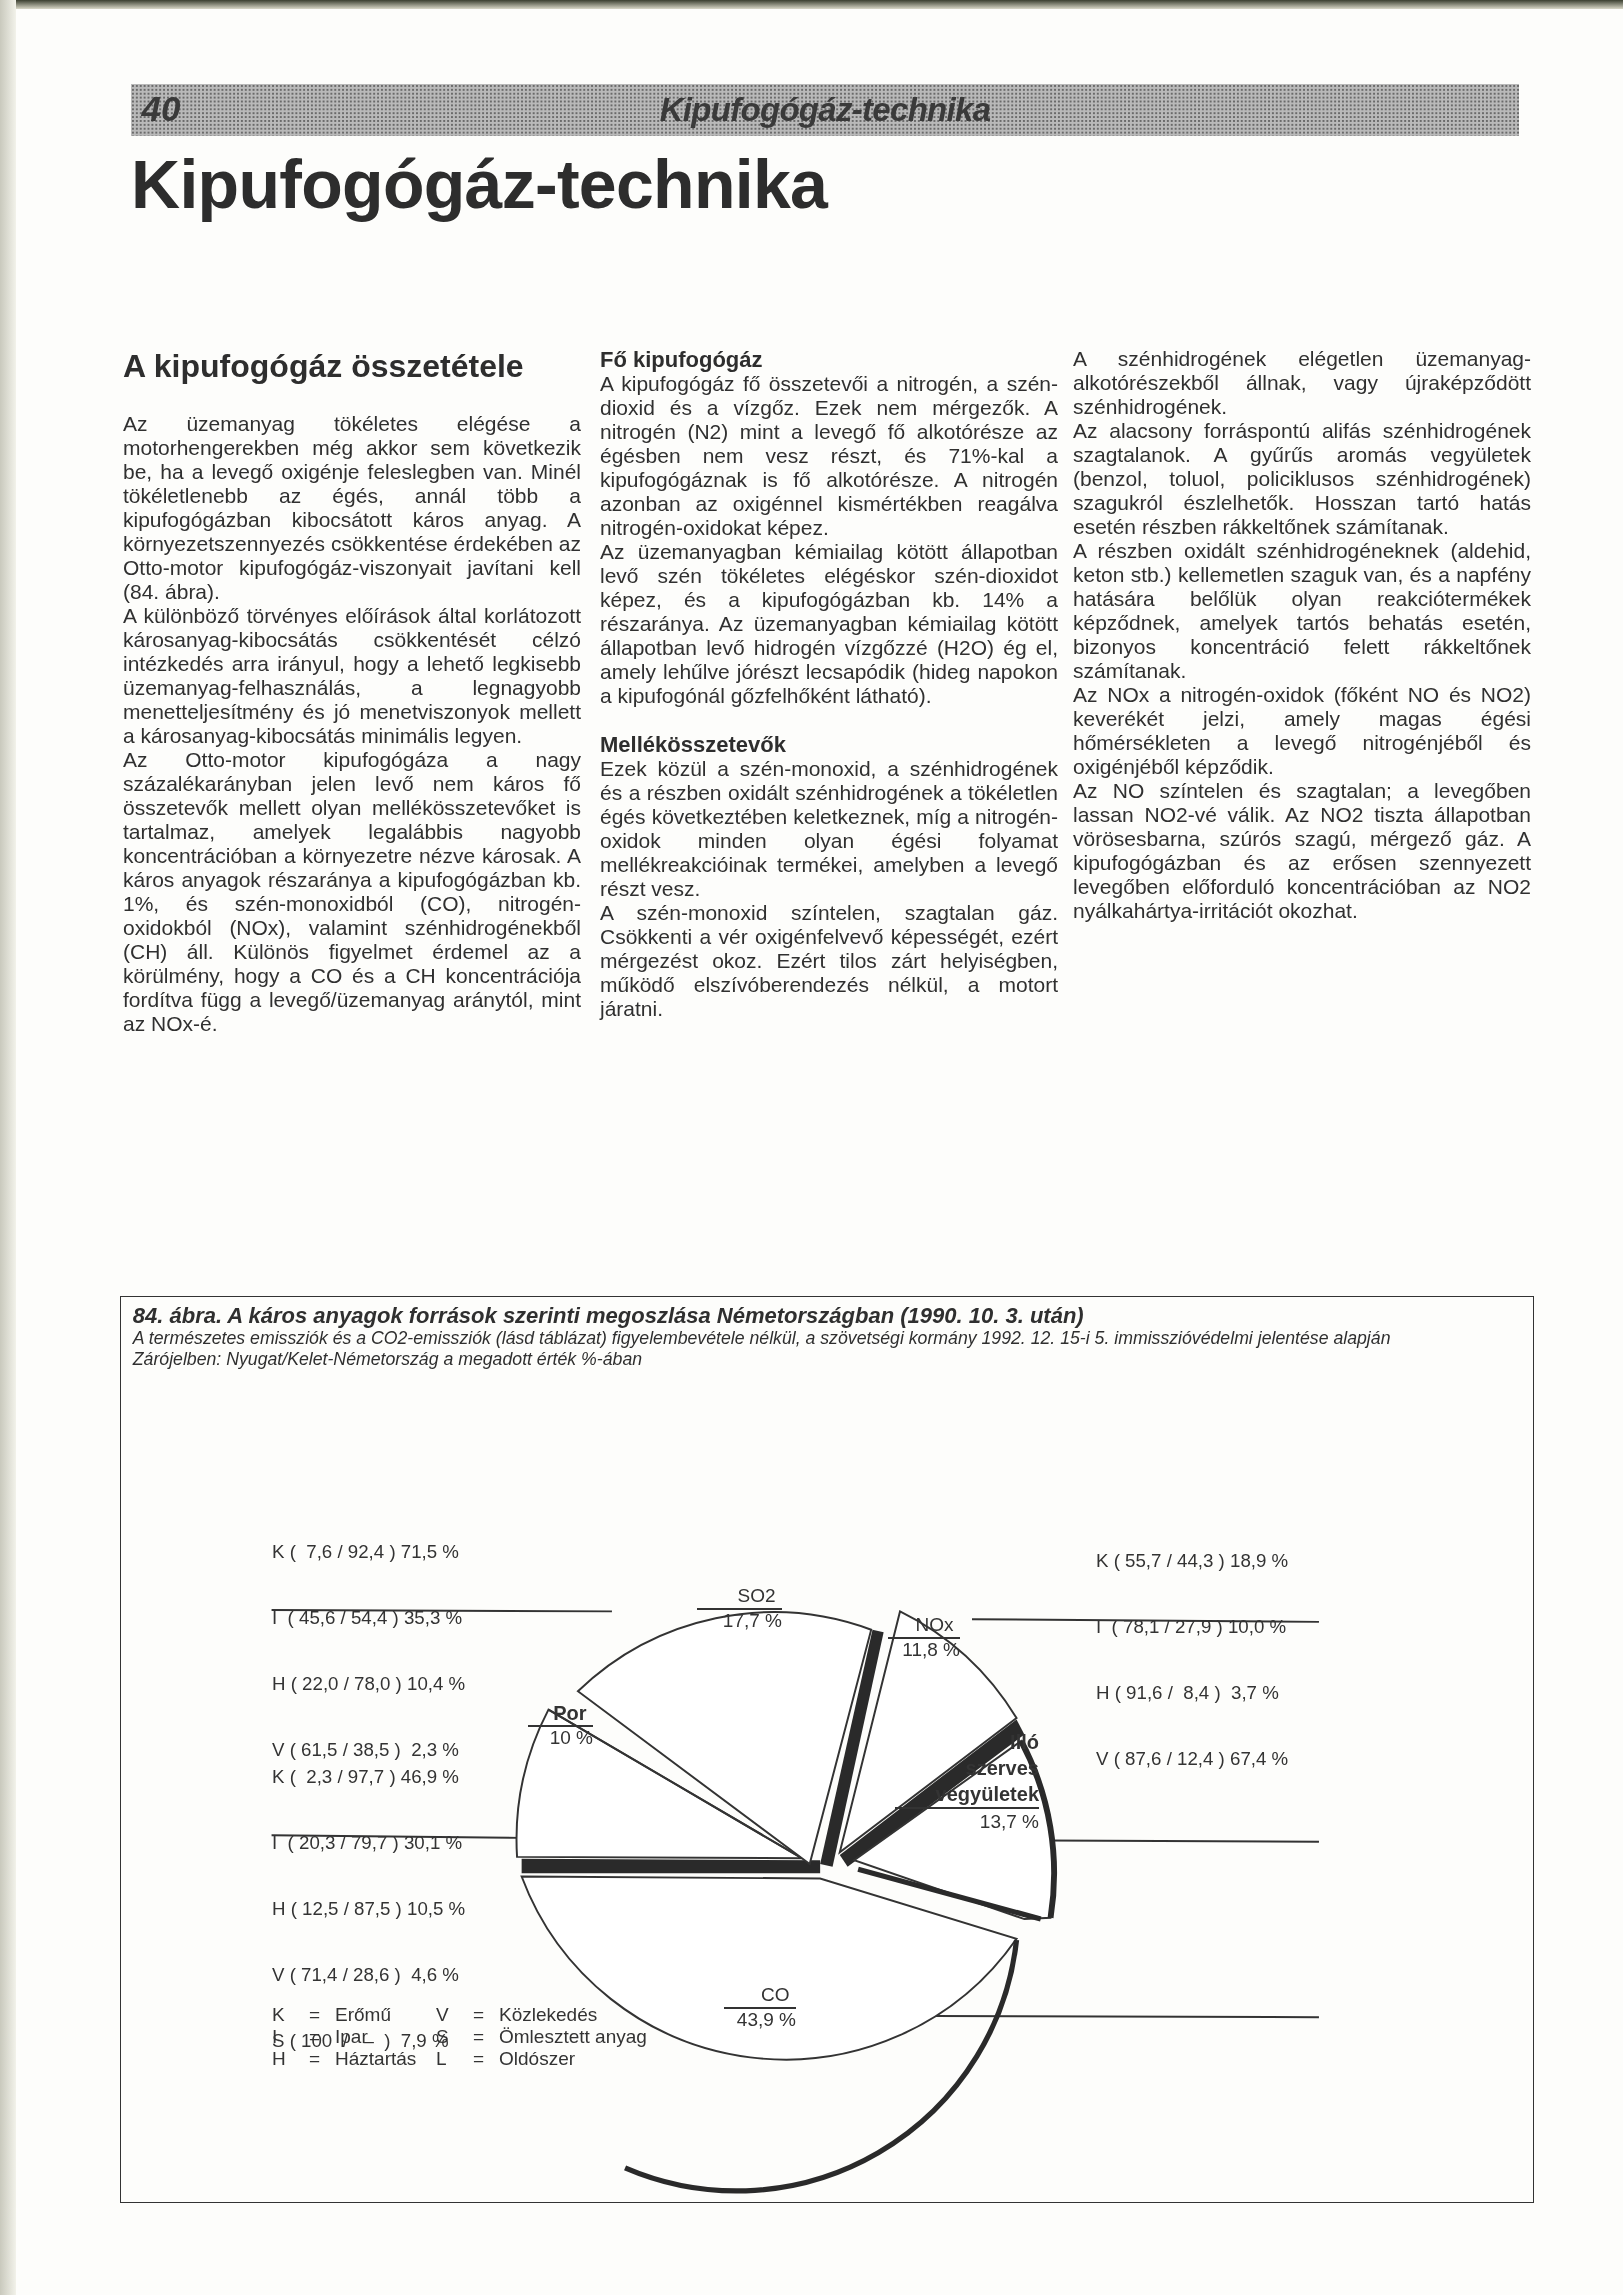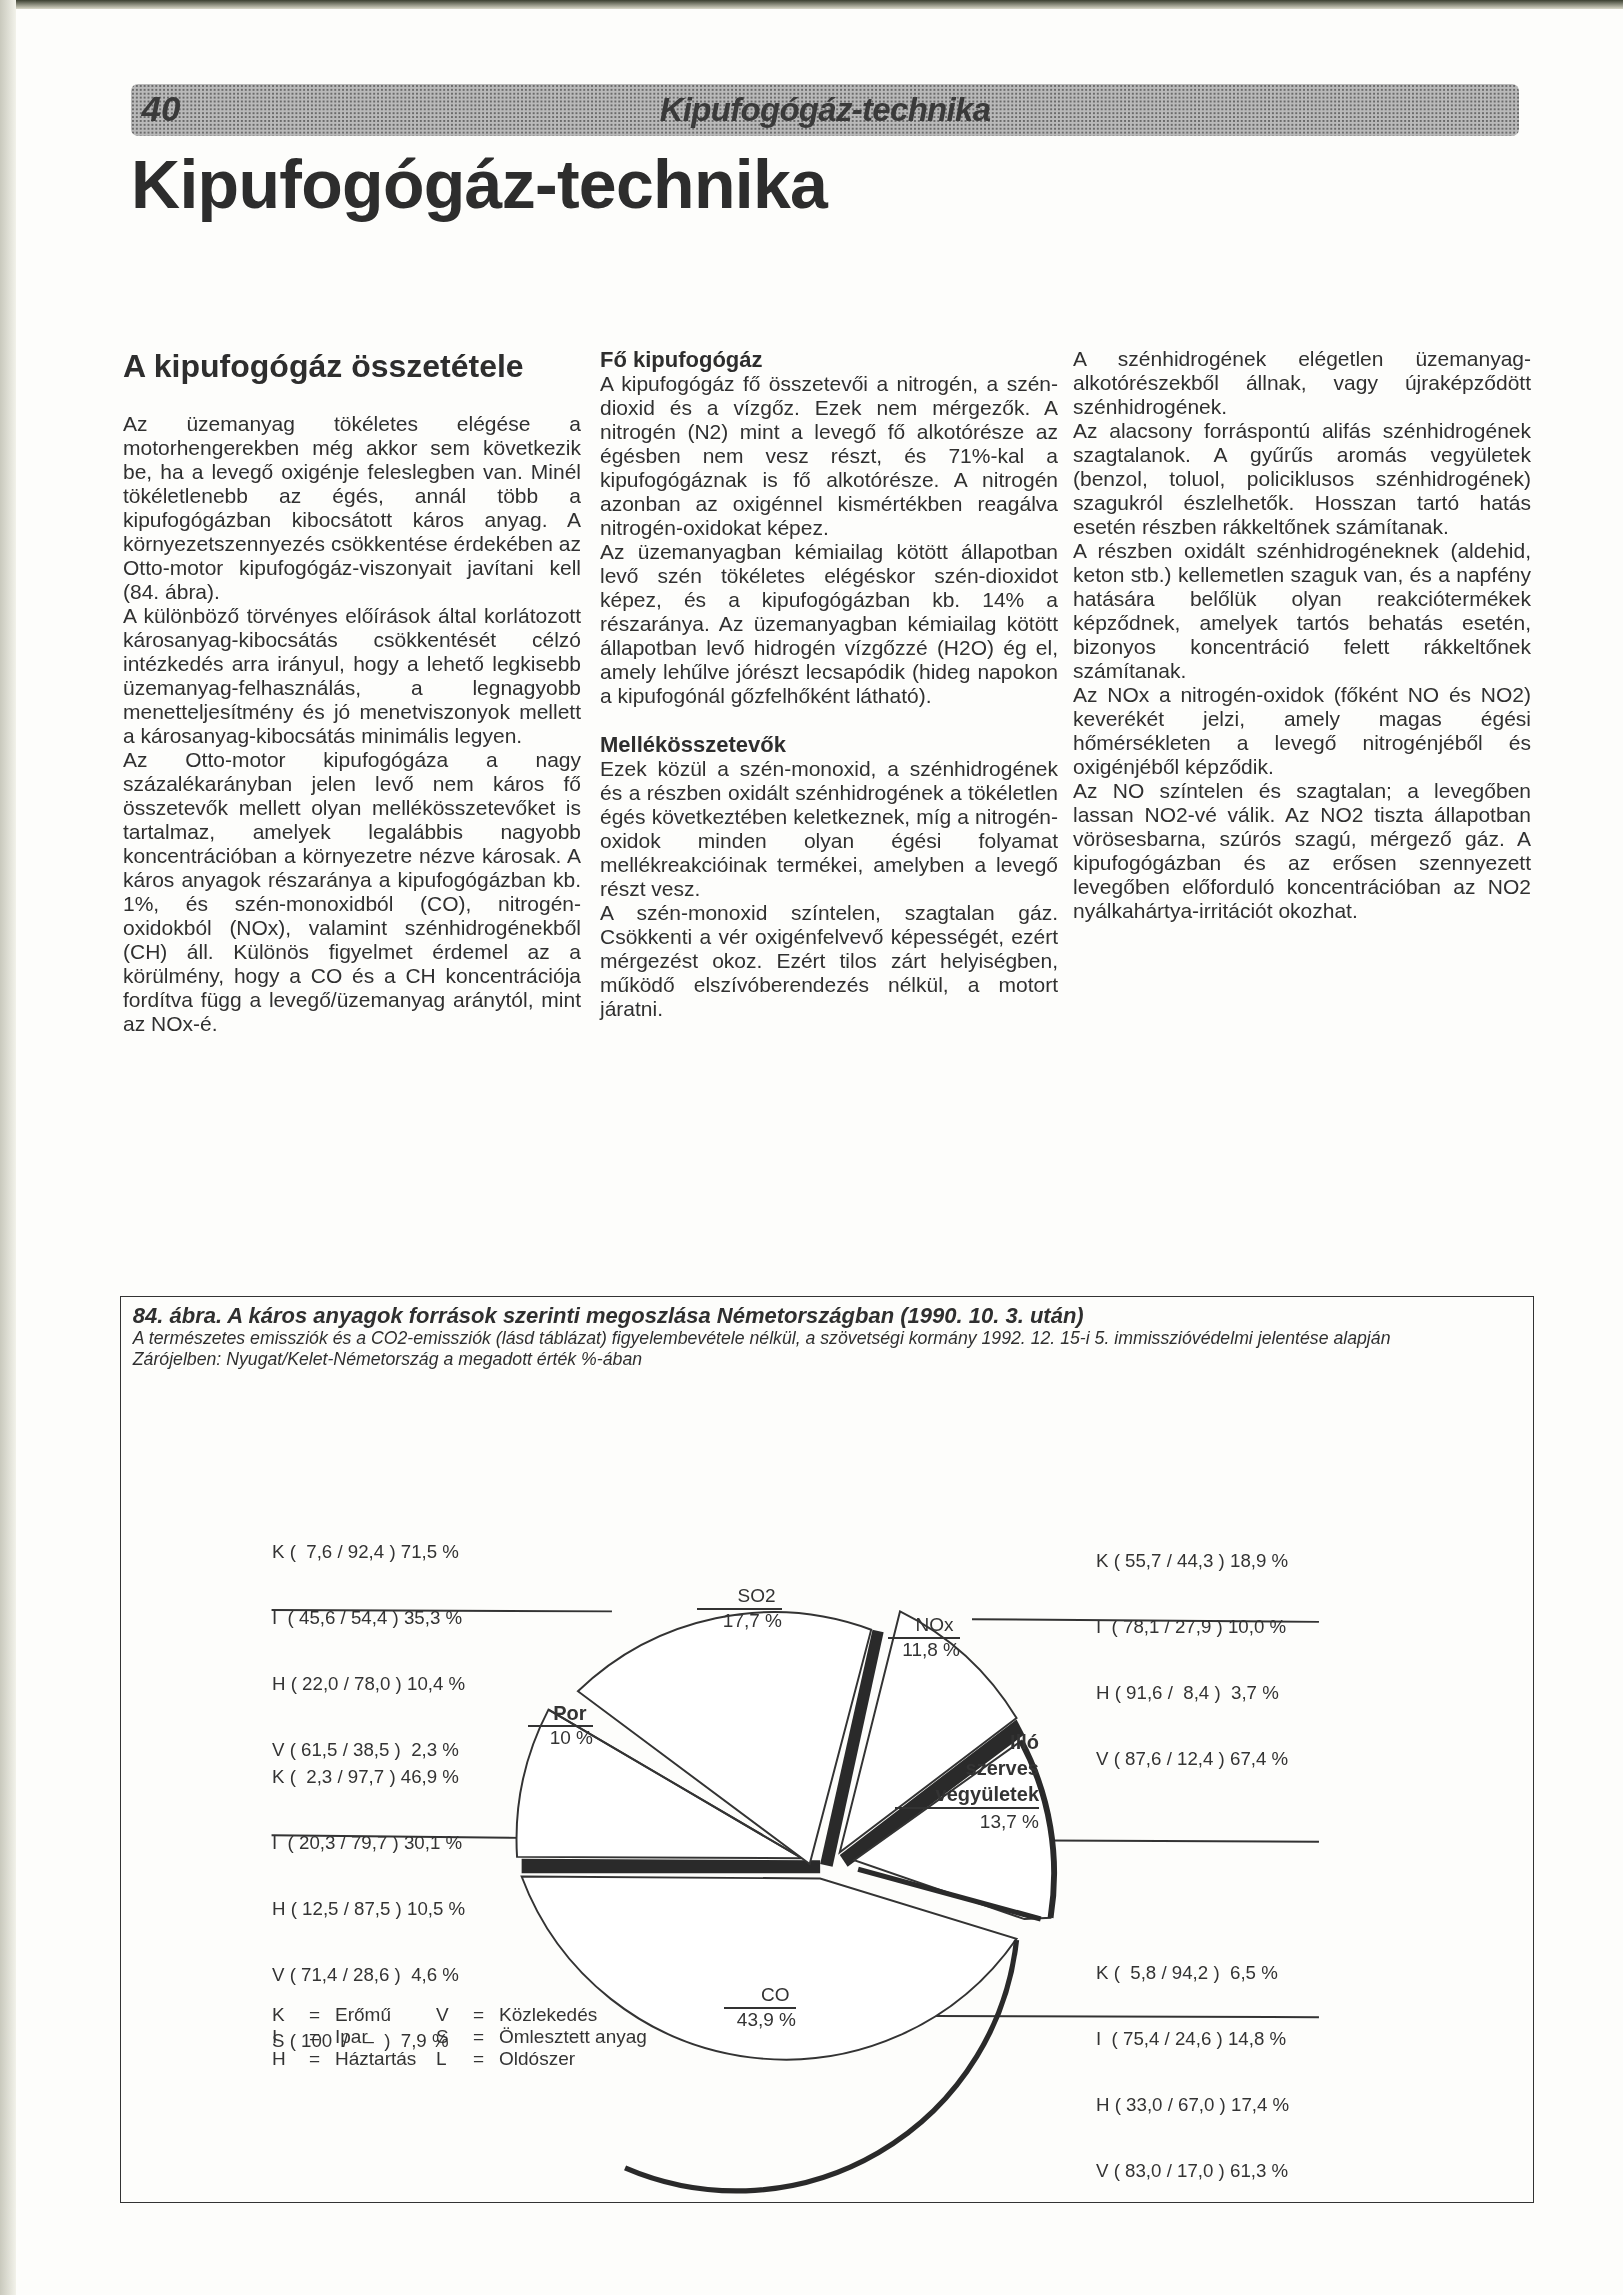--- a/index.html
+++ b/index.html
@@ -3,21 +3,21 @@
 <meta charset="utf-8">
 <style>
   html,body{margin:0;padding:0;}
   body{width:1623px;height:2295px;background:#fdfdfb;position:relative;overflow:hidden;
        font-family:"Liberation Sans",sans-serif;color:#2f2f2f;}
   .edge-top{position:absolute;left:0;top:0;width:1623px;height:9.2px;background:linear-gradient(#3b3f30,#d9d8c8);}
   .edge-left{position:absolute;left:0;top:0;width:15.7px;height:2295px;background:linear-gradient(90deg,#c9c9bd,#f2f2ea);}
   .band{position:absolute;left:131px;top:84px;width:1388px;height:52px;
         background-color:#b9b9b9;
         background-image:radial-gradient(#6a6a6a 0.9px,transparent 1px);
-        background-size:3.9px 3.9px;border-radius:7px;}
+        background-size:3.9px 3.9px;}
   .band .pnum{position:absolute;left:10.5px;top:5.2px;font-size:35px;font-weight:bold;font-style:italic;color:#3a3a3a;}
   .band .rt{position:absolute;left:0;right:0;top:6.5px;text-align:center;font-size:33px;font-style:italic;font-weight:bold;color:#3a3a3a;letter-spacing:-0.7px;}
   .title{position:absolute;left:131px;top:145px;font-size:68px;font-weight:bold;color:#2d2d2d;letter-spacing:-0.7px;}
   .col{position:absolute;top:347px;width:458px;font-size:21px;line-height:24px;text-align:justify;color:#303030;}
   .col p{margin:0;}
   .c1{left:123px;} .c2{left:600px;} .c3{left:1073px;}
   .h2{font-size:32px;font-weight:bold;line-height:39px;margin:0 0 26px 0;color:#2e2e2e;text-align:left;}
   .h3{font-size:22px;font-weight:bold;margin:0;line-height:25px;color:#2e2e2e;}
   .gap{height:24px;}
   .fig{position:absolute;left:120px;top:1296px;width:1414px;height:907px;border:1.3px solid #333;box-sizing:border-box;}
@@ -151,26 +151,20 @@
     <span class="row">H ( 12,5 / 87,5 ) 10,5 %</span>
     <span class="row">V ( 71,4 / 28,6 )  4,6 %</span>
     <span class="row">S ( 100  /   –  )  7,9 %</span>
   </div>
   <div class="tbl" style="left:975px;top:209px;">
     <span class="row">K ( 55,7 / 44,3 ) 18,9 %</span>
     <span class="row">I  ( 78,1 / 27,9 ) 10,0 %</span>
     <span class="row">H ( 91,6 /  8,4 )  3,7 %</span>
     <span class="row">V ( 87,6 / 12,4 ) 67,4 %</span>
   </div>
-  <div class="tbl" style="left:975px;top:621px;">
-    <span class="row">K (  5,8 / 94,2 )  6,5 %</span>
-    <span class="row">I  ( 75,4 / 24,6 ) 14,8 %</span>
-    <span class="row">H ( 33,0 / 67,0 ) 17,4 %</span>
-    <span class="row">V ( 83,0 / 17,0 ) 61,3 %</span>
-  </div>
 
   <div class="legend" style="left:151px;top:707px;">
     <div class="lrow">
       <span class="k">K</span>
         <span class="e">=</span>
       <span style="width:101px">Erőmű</span>
       <span class="k">V</span>
         <span class="e">=</span>
       <span>Közlekedés</span>
     </div>

